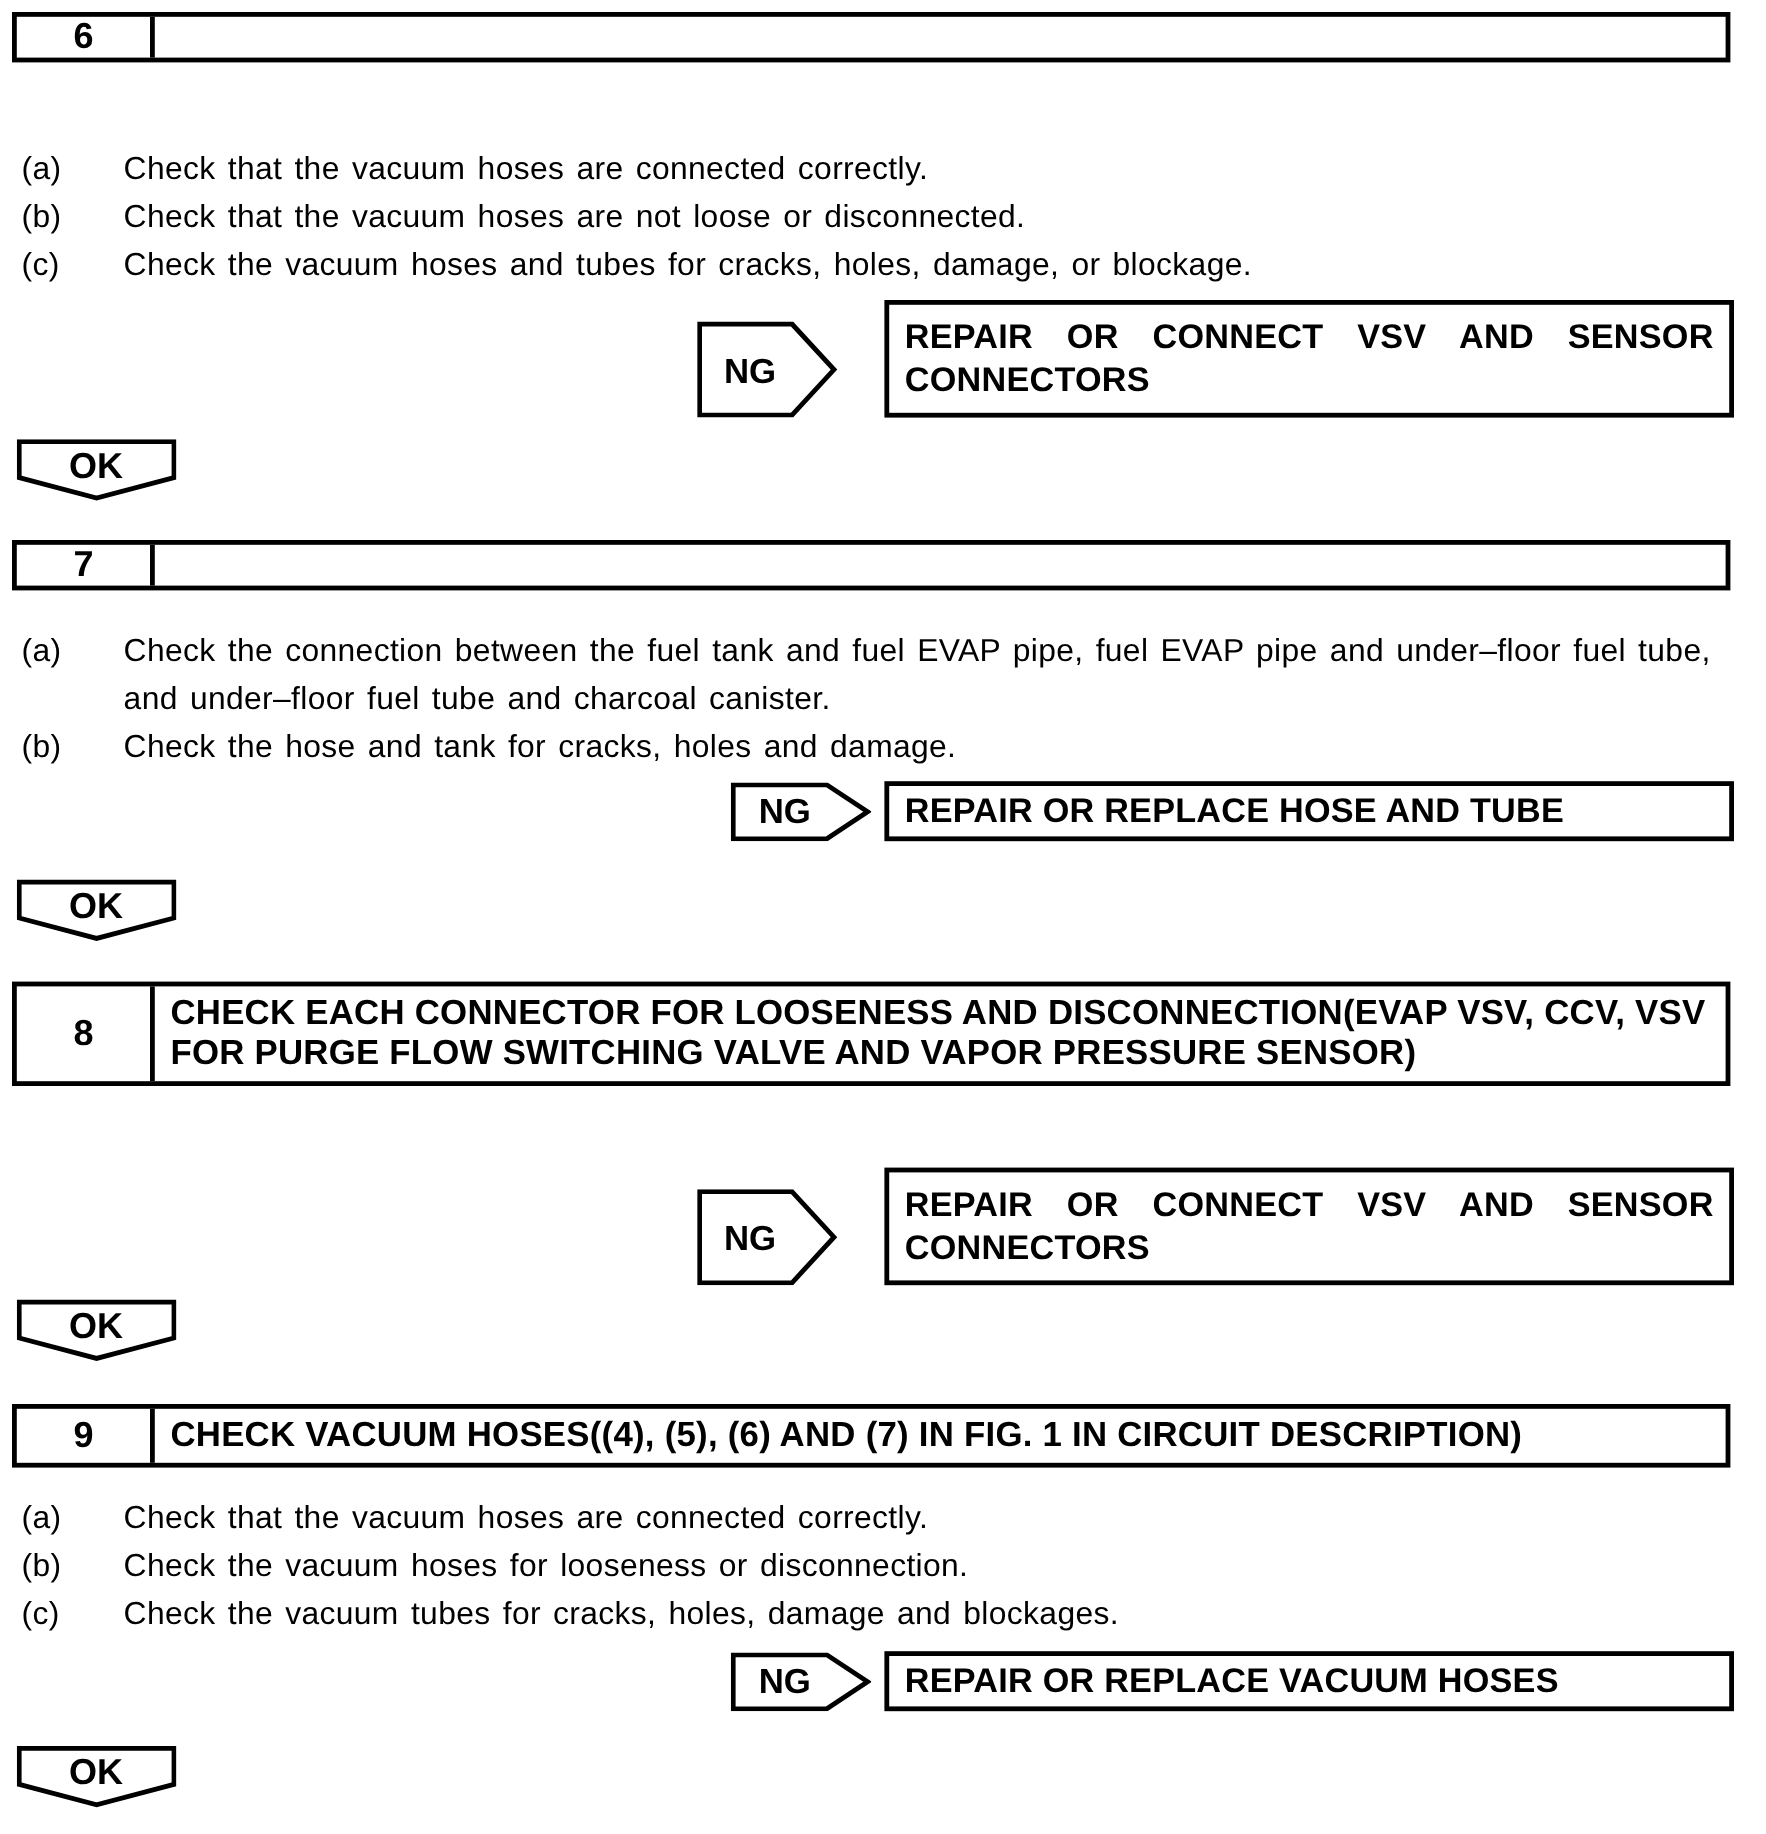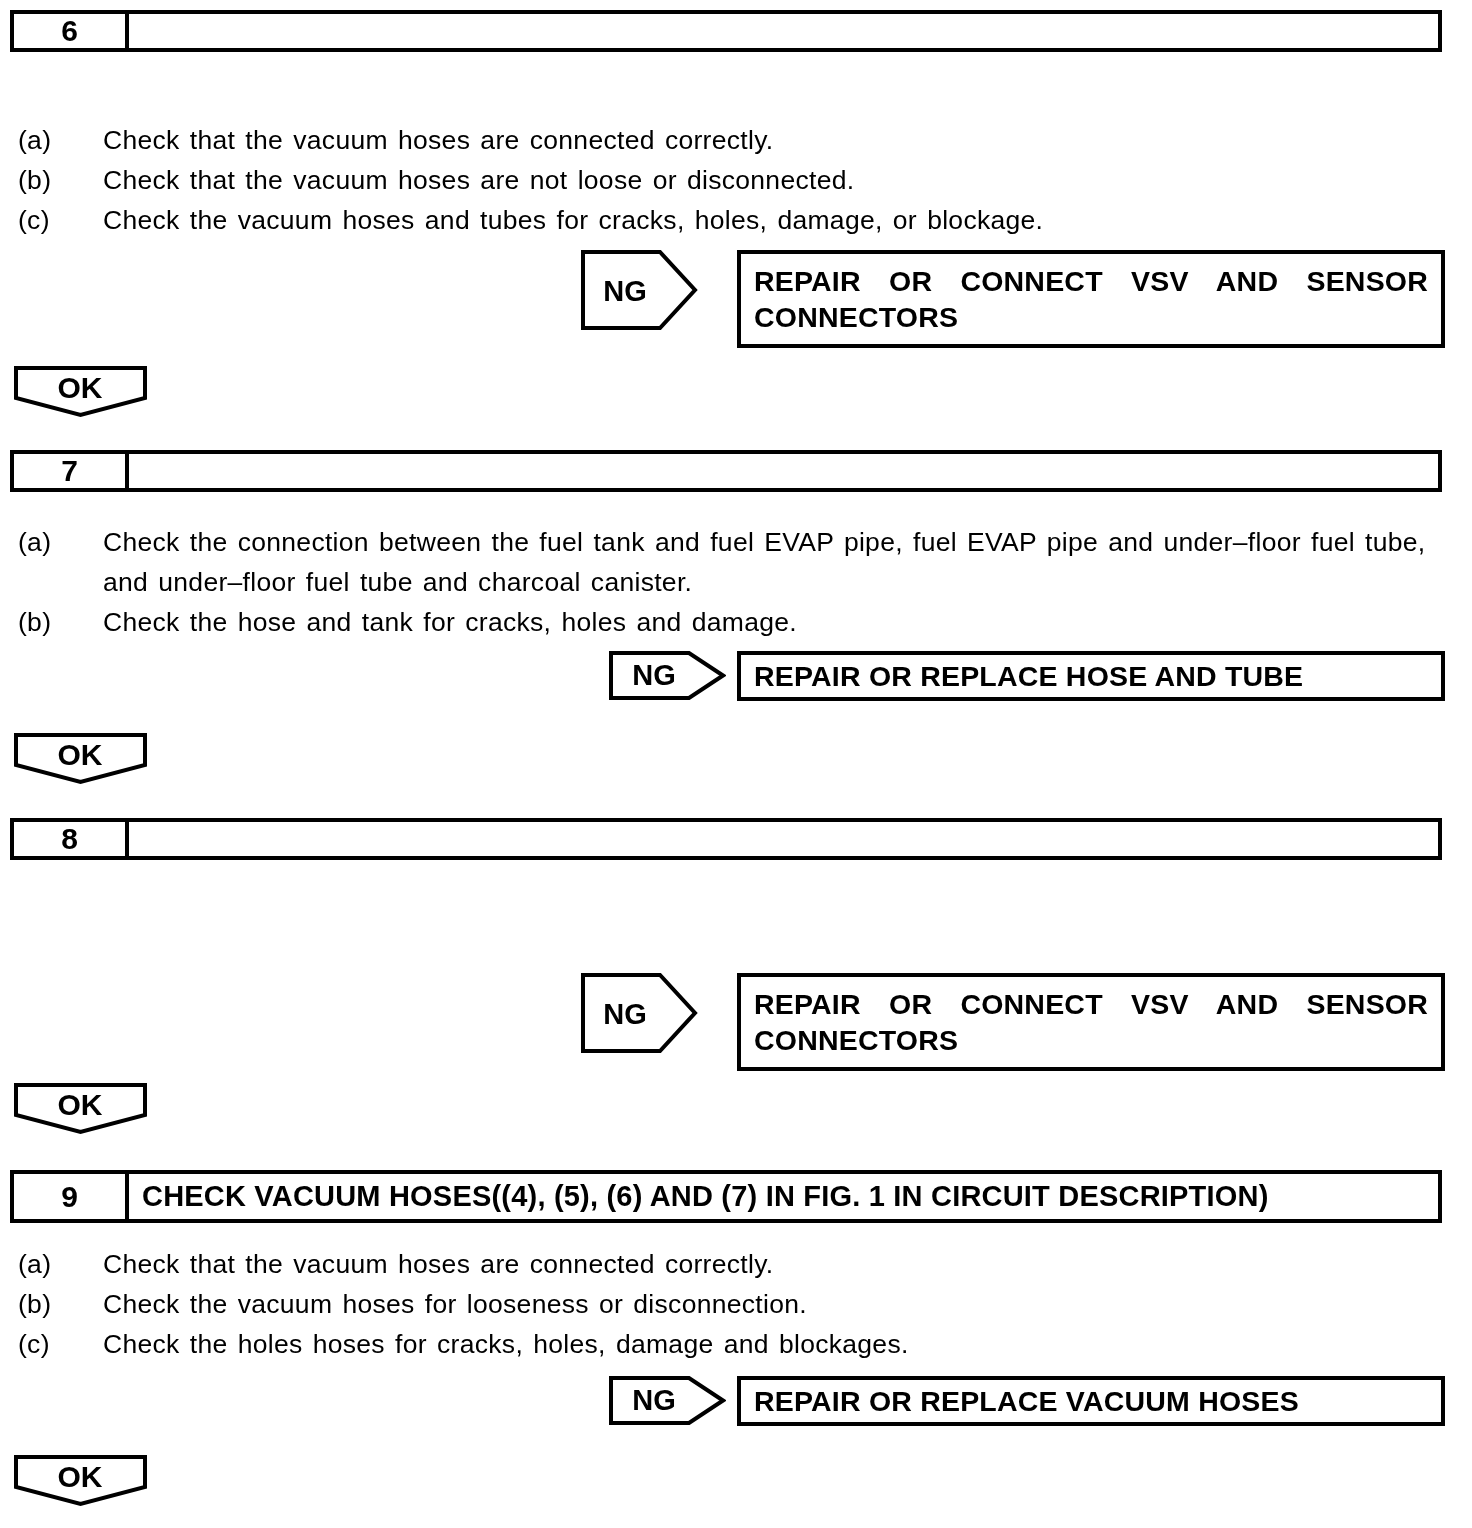--- a/index.html
+++ b/index.html
@@ -44,21 +44,21 @@
   .items-6 { top: 120px; }
   .items-7 { top: 522px; }
   .items-9 { top: 1244px; }
   .item { display: flex; }
   .item-label { width: 74px; flex: none; }
   .item-text { flex: 1; margin-left: 11px; }
 
   
   .ng-row {
     position: absolute; right: 27px;
-    display: flex; align-items: flex-start;
+    display: flex; align-items: flex-end;
   }
   .ng-arrow { flex: none; margin-right: 11px; display: block; }
   .ng-arrow text, .ok-shape text {
     font-family: "Liberation Sans", sans-serif;
     font-weight: bold;
   }
   .ng-box {
     width: 708px; box-sizing: border-box;
     border: 4px solid #000; background: #fff;
     font-weight: bold; font-size: 28.5px; line-height: 36px;
@@ -138,20 +138,21 @@
     <div class="ng-box short">REPAIR OR REPLACE HOSE AND TUBE</div>
   </div>
 
   <svg class="ok-shape ok-7" width="133" height="52" viewBox="0 0 133 52">
     <polygon points="2,2 131,2 131,32 66.5,49 2,32" fill="#ffffff" stroke="#000000" stroke-width="4"></polygon>
     <text x="66" y="32" font-size="30" text-anchor="middle" fill="#000000">OK</text>
   </svg>
 
   <div class="step-header s8">
     <div class="num-cell">8</div>
+    <div class="title-cell">CHECK EACH CONNECTOR FOR LOOSENESS AND DISCONNECTION(EVAP VSV, CCV, VSV FOR PURGE FLOW SWITCHING VALVE AND VAPOR PRESSURE SENSOR)</div>
   </div>
 
   <div class="ng-row ng-8">
     <svg class="ng-arrow" width="117" height="80" viewBox="0 0 117 80">
       <polygon points="2,2 79,2 114,40 79,78 2,78" fill="#ffffff" stroke="#000000" stroke-width="4"></polygon>
       <text x="44" y="51" font-size="29" text-anchor="middle" fill="#000000">NG</text>
     </svg>
     <div class="ng-box tall">REPAIR OR CONNECT VSV AND SENSOR CONNECTORS</div>
   </div>
 
@@ -169,21 +170,21 @@
     <div class="item">
       <span class="item-label">(a)</span>
       <span class="item-text">Check that the vacuum hoses are connected correctly.</span>
     </div>
     <div class="item">
       <span class="item-label">(b)</span>
       <span class="item-text">Check the vacuum hoses for looseness or disconnection.</span>
     </div>
     <div class="item">
       <span class="item-label">(c)</span>
-      <span class="item-text">Check the holes hoses for cracks, holes, damage and blockages.</span>
+      <span class="item-text">Check the vacuum tubes for cracks, holes, damage and blockages.</span>
     </div>
   </div>
 
   <div class="ng-row ng-9">
     <svg class="ng-arrow" width="117" height="49" viewBox="0 0 117 49">
       <polygon points="2,2 80,2 114,24.5 80,47 2,47" fill="#ffffff" stroke="#000000" stroke-width="4"></polygon>
       <text x="45" y="34" font-size="29" text-anchor="middle" fill="#000000">NG</text>
     </svg>
     <div class="ng-box short">REPAIR OR REPLACE VACUUM HOSES</div>
   </div>

